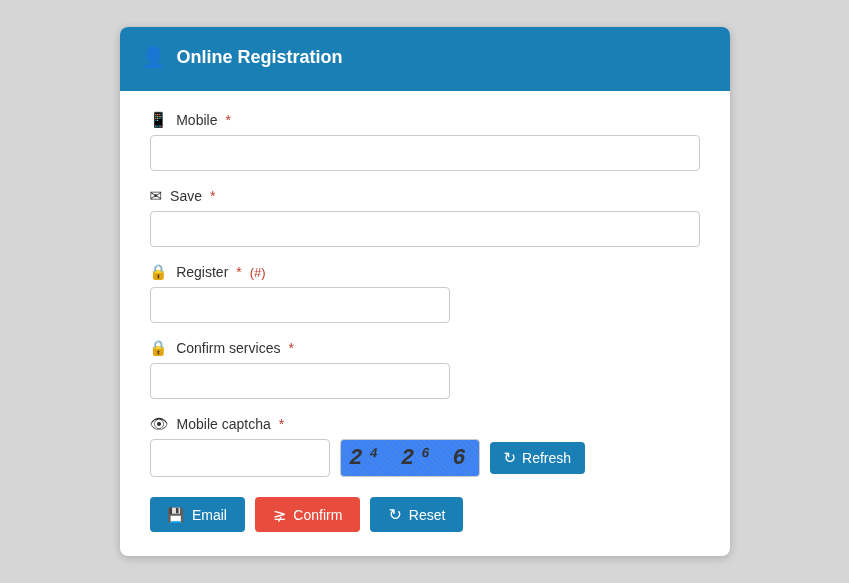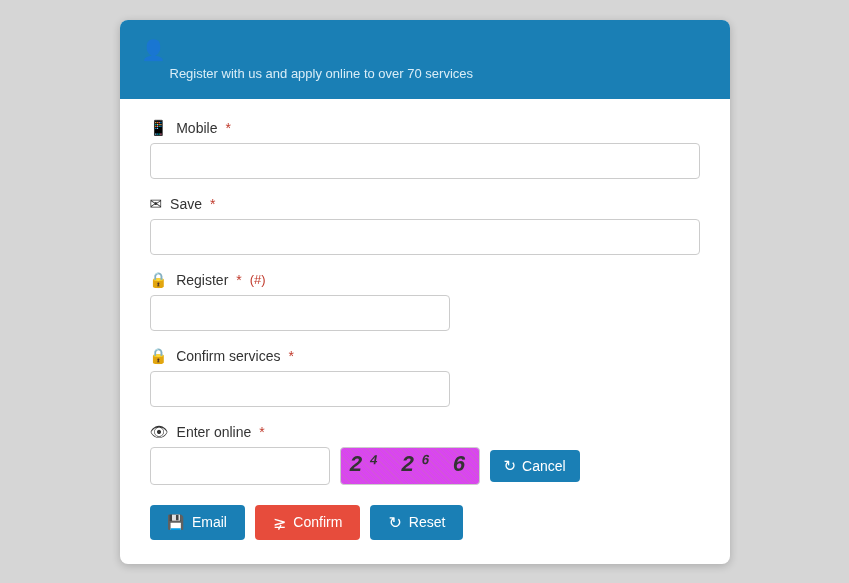--- a/index.html
+++ b/index.html
@@ -91,21 +91,21 @@
       border: 1px solid #ccc;
       border-radius: 4px;
       padding: 4px 10px;
       font-size: 14px;
       outline: none;
     }
 
     .captcha-image {
       width: 140px;
       height: 38px;
-      background: #d946ef;
+      background: #3b82f6;
       border: 1px solid #ccc;
       border-radius: 4px;
       display: flex;
       align-items: center;
       justify-content: center;
       font-family: 'Courier New', monospace;
       font-size: 22px;
       font-weight: bold;
       letter-spacing: 4px;
       color: #333;
@@ -168,22 +168,22 @@
     .btn-reset { background-color: #1a7fb5; }
   </style>
 </head>
 <body>
 
 <div class="form-card">
 
   <div class="card-header">
     <div class="card-header-title">
       <span style="font-size:20px;">👤</span>
-    </div>
-    <div class="card-header-subtitle">Register with us and apply online to over 70 services</div>
+      <span>Online Registration</span>
+    </div>
   </div>
 
   <div class="card-body">
 
     <div class="form-group">
       <div class="form-label">
         <span style="font-size:15px;">📱</span>
         <span>Mobile</span>
           <span class="required">*</span>
       </div>
@@ -214,31 +214,31 @@
         <span style="font-size:15px;">🔒</span>
         <span>Confirm services</span>
           <span class="required">*</span>
       </div>
       <input type="password" class="form-control" style="width: 300px;">
     </div>
 
     <div class="form-group">
       <div class="form-label">
         <span style="font-size:15px;">👁</span>
-        <span>Enter online</span>
+        <span>Mobile captcha</span>
         <span class="required">*</span>
       </div>
       <div class="captcha-row">
         <input type="text" class="captcha-input" style="">
         <div class="captcha-image">
           <span class="captcha-text">2⁴ 2⁶ 6</span>
         </div>
         <button class="btn-refresh">
           <span style="font-size:15px;">↻</span>
-          <span>Cancel</span>
+          <span>Refresh</span>
         </button>
       </div>
     </div>
 
     <div class="btn-row">
       <button class="btn btn-save">
         <span>💾</span>
         <span>Email</span>
       </button>
       <button class="btn btn-cancel">

